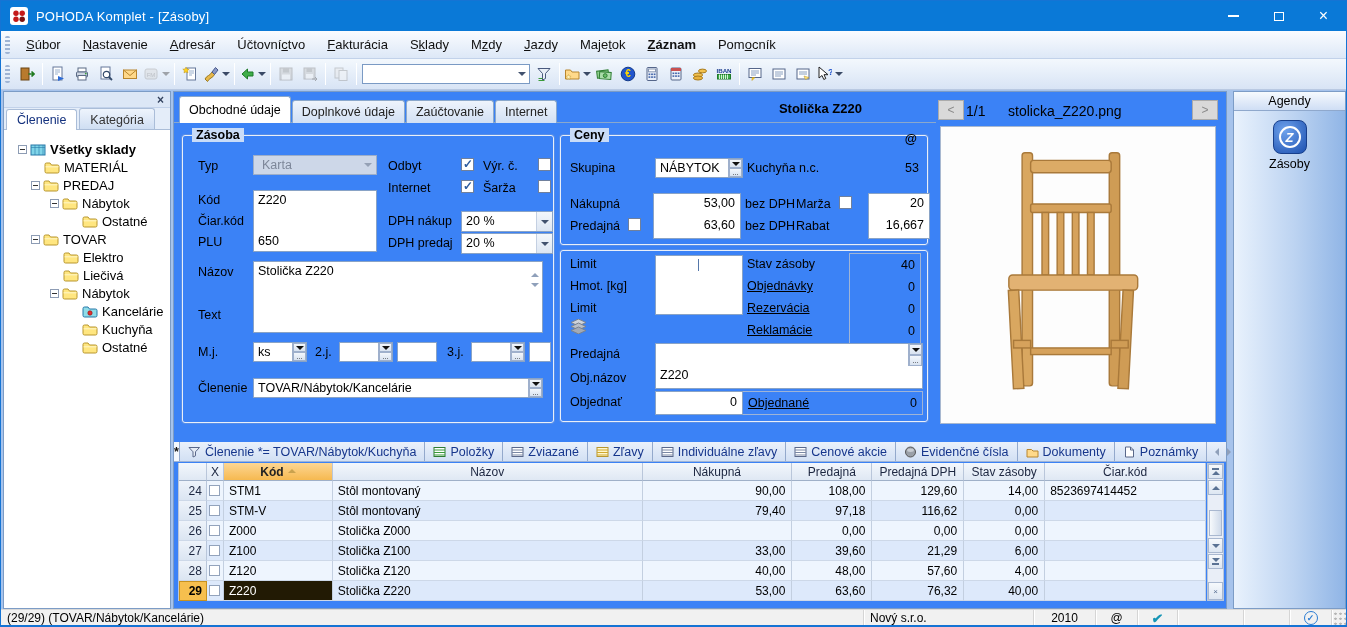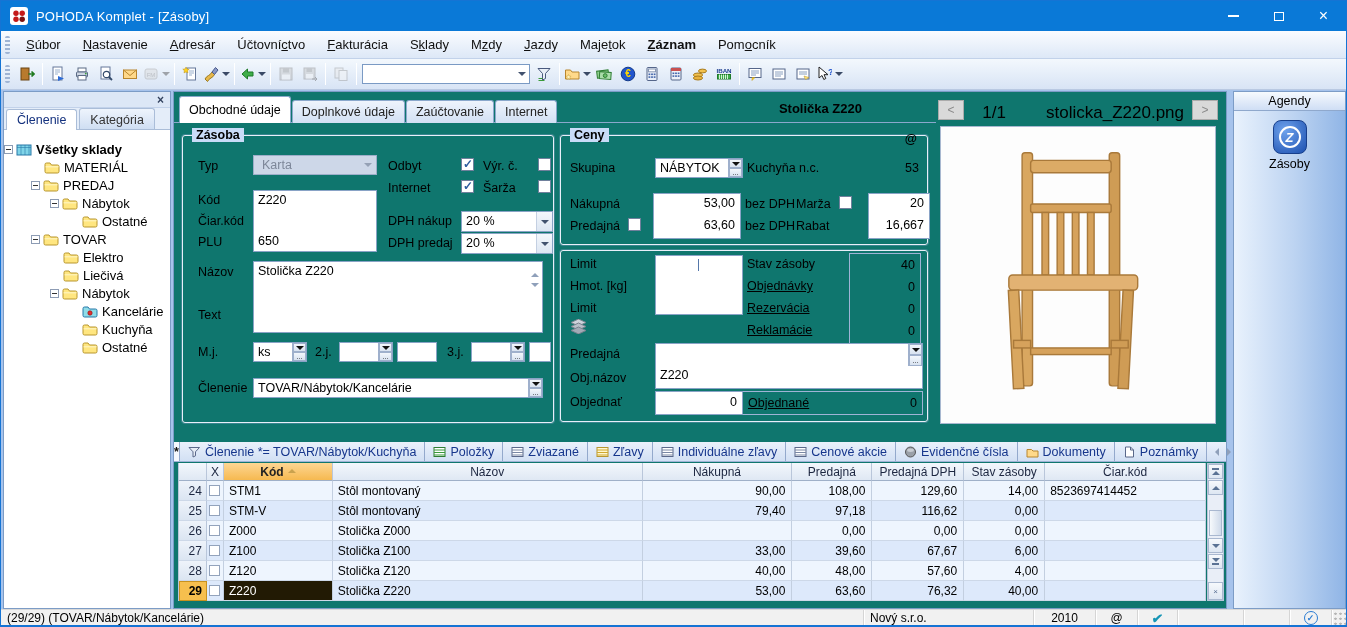--- a/index.html
+++ b/index.html
@@ -43,28 +43,28 @@
 .sbtab{padding:2px 10px 0;font-size:12.5px;color:#333;background:linear-gradient(#eef4fc,#cfdef2);border:1px solid #aabdd8;border-bottom:none;border-radius:3px 3px 0 0;margin-right:2px;display:flex;align-items:center}
 .sbtab.active{background:#fff;color:#14317e;position:relative;top:1px;padding-bottom:2px}
 .sb-tree{padding-top:10px}
 .trow2{height:18px;display:flex;align-items:center;font-size:13px;color:#000;white-space:nowrap}
 .trow2 .exp{width:9px;height:9px;border:1px solid #8d9cb4;background:#fff;display:inline-flex;align-items:center;justify-content:center;margin-right:3px;flex:0 0 auto}
 .trow2 .exp i{display:block;width:5px;height:1px;background:#333}
 .trow2 .spc{width:13px;flex:0 0 auto}
 .trow2 .ticn{width:17px;height:14px;margin-right:3px;flex:0 0 auto;display:inline-flex}
 .trow2.bold{font-weight:bold}
 
-.detail{position:absolute;left:172px;top:90px;width:1054px;height:518px;background:#0f766e;border:1px solid #7c9cc6}
+.detail{position:absolute;left:172px;top:90px;width:1054px;height:518px;background:#3b82f6;border:1px solid #7c9cc6}
 .dtabs{position:absolute;left:5px;top:4px;height:27px;display:flex;align-items:flex-end;z-index:2}
 .dtab{height:23px;padding:0 9px;display:flex;align-items:center;font-size:12.5px;color:#222;background:linear-gradient(#eef4fc,#d2e0f4);border:1px solid #8aa8cc;border-bottom:none;border-radius:3px 3px 0 0;margin-right:1px}
 .dtab.active{height:27px;background:#fff;color:#000}
 .tabline{position:absolute;left:0;top:30px;width:762px;height:1px;background:#8aa8cc;z-index:1}
 .record-title{position:absolute;left:538px;top:9px;width:150px;text-align:right;font-weight:bold;font-size:13px;color:#000}
 .pgbtn{position:absolute;width:26px;height:20px;background:#d9d9d9;border:1px solid #ababab;color:#8a8a8a;font-size:12px;display:flex;align-items:center;justify-content:center}
-.pgtxt{position:absolute;font-size:17px;color:#000;text-align:right}
+.pgtxt{position:absolute;font-size:14px;color:#000;text-align:left}
 
 .gbox{position:absolute;border:1px solid #e9eff9;border-radius:3px;box-shadow:0 0 0 1px rgba(140,165,205,.35)}
 .legend{position:absolute;top:-8px;left:9px;background:#c9dcf8;padding:0 4px;font-size:12.5px;font-weight:bold;color:#000}
 .lbl{position:absolute;font-size:12.5px;color:#000;white-space:nowrap}
 .lnk{text-decoration:underline}
 .inp{position:absolute;background:#fff;border:1px solid #89a3c6;font-size:12.5px;color:#000}
 .inp .v{position:absolute;left:4px;top:2px;white-space:nowrap}
 .inp .vr{position:absolute;right:5px;top:2px;white-space:nowrap}
 .panelbox{position:absolute;border:1px solid #9fb4d6}
 .pv{position:absolute;right:5px;font-size:12.5px;white-space:nowrap}
@@ -410,21 +410,21 @@
 
   <div class="sidebar">
     <div class="sb-top">
         <span class="sb-close">×</span>
       </div>
     <div class="sb-tabs" id="sbtabs">
         <div class="sbtab active">Členenie</div>
         <div class="sbtab">Kategória</div>
       </div>
     <div class="sb-tree" id="tree">
-        <div class="trow2 bold" style="padding-left: 0;">
+        <div class="trow2 bold" style="padding-left: 14px;">
           <span class="exp">
             <i></i>
           </span>
           <span class="ticn">
             <svg viewBox="0 0 16 14" width="16" height="14">
               <rect x="1" y="3" width="14" height="10" fill="#7fd4e8" stroke="#2878a8"></rect>
               <path d="M1 5.5h14M5 3v10M9 3v10M13 3v10" stroke="#2878a8" stroke-width=".6"></path>
             </svg>
           </span>
           <span>Všetky sklady</span>
@@ -980,21 +980,21 @@
             <div class="tc cell-l" style="width: 310px; background: rgb(221, 233, 251);">
               <span>Stolička Z100</span>
             </div>
             <div class="tc cell-r" style="width: 150px; background: rgb(221, 233, 251);">
               <span>33,00</span>
             </div>
             <div class="tc cell-r" style="width: 80px; background: rgb(221, 233, 251);">
               <span>39,60</span>
             </div>
             <div class="tc cell-r" style="width: 92px; background: rgb(221, 233, 251);">
-              <span>67,67</span>
+              <span>21,29</span>
             </div>
             <div class="tc cell-r" style="width: 81px; background: rgb(221, 233, 251);">
               <span>6,00</span>
             </div>
             <div class="tc cell-l" style="width: 161px; background: rgb(221, 233, 251);">
               <span></span>
             </div>
           </div>
           <div class="trow">
             <div class="tc rn" style="width: 28px;">

